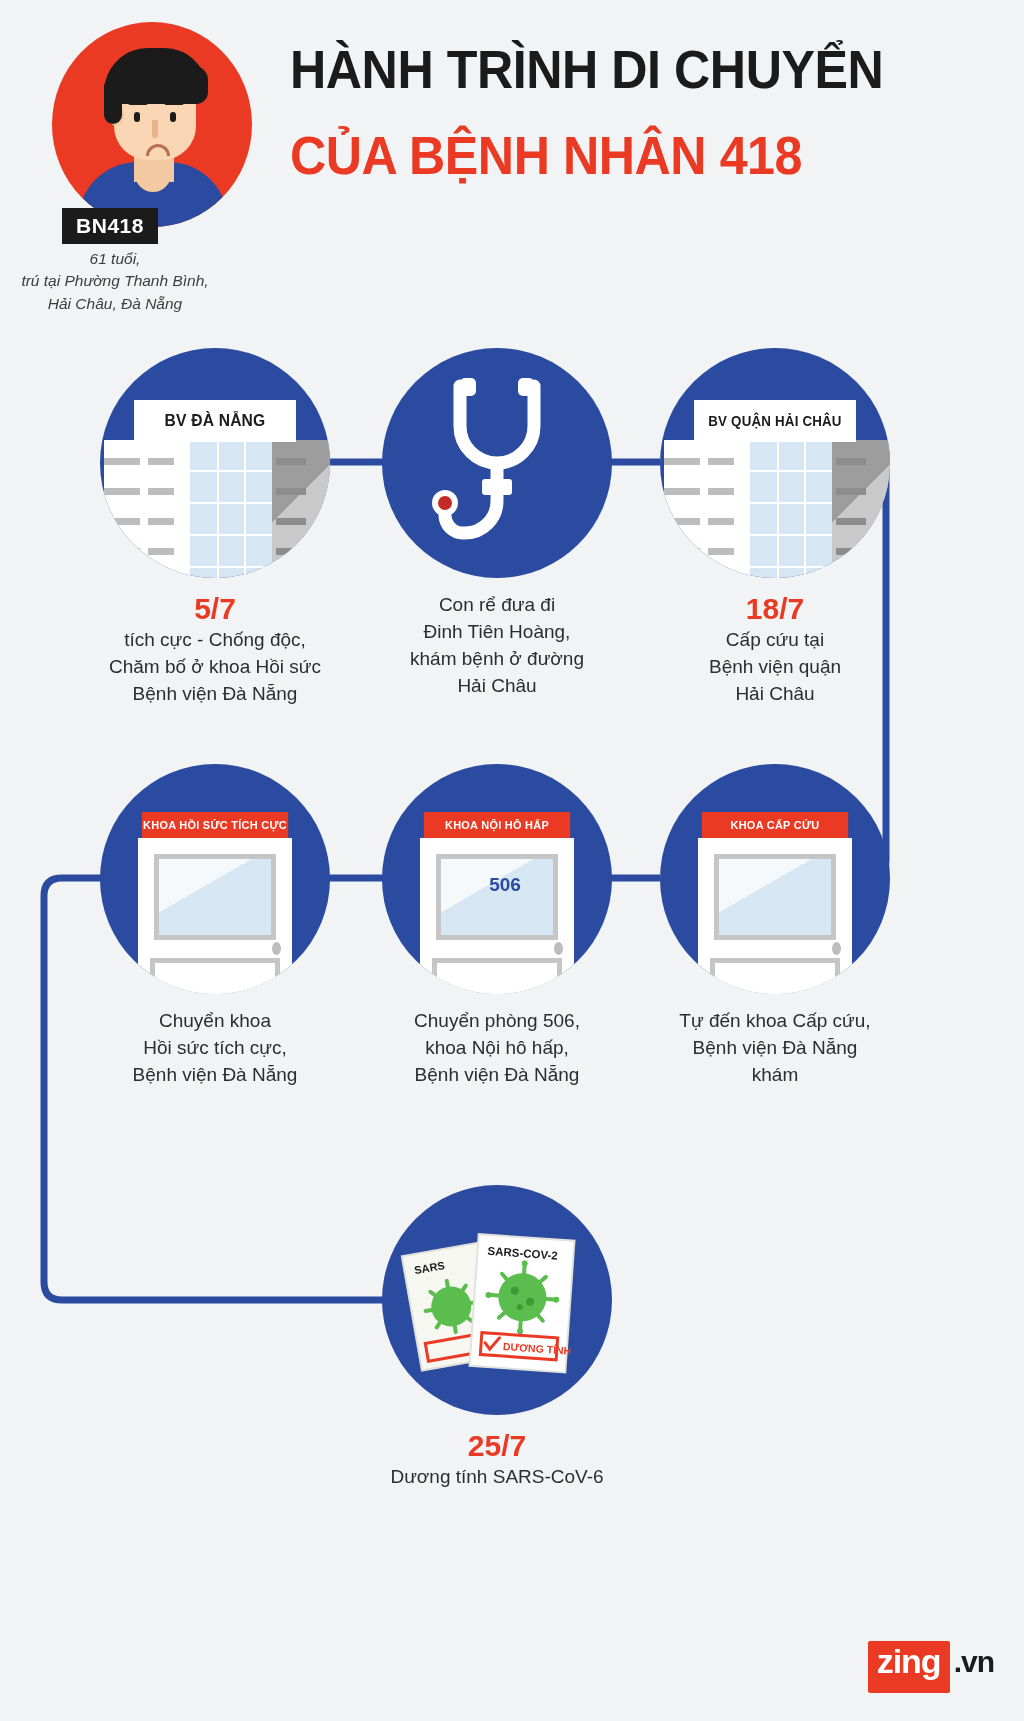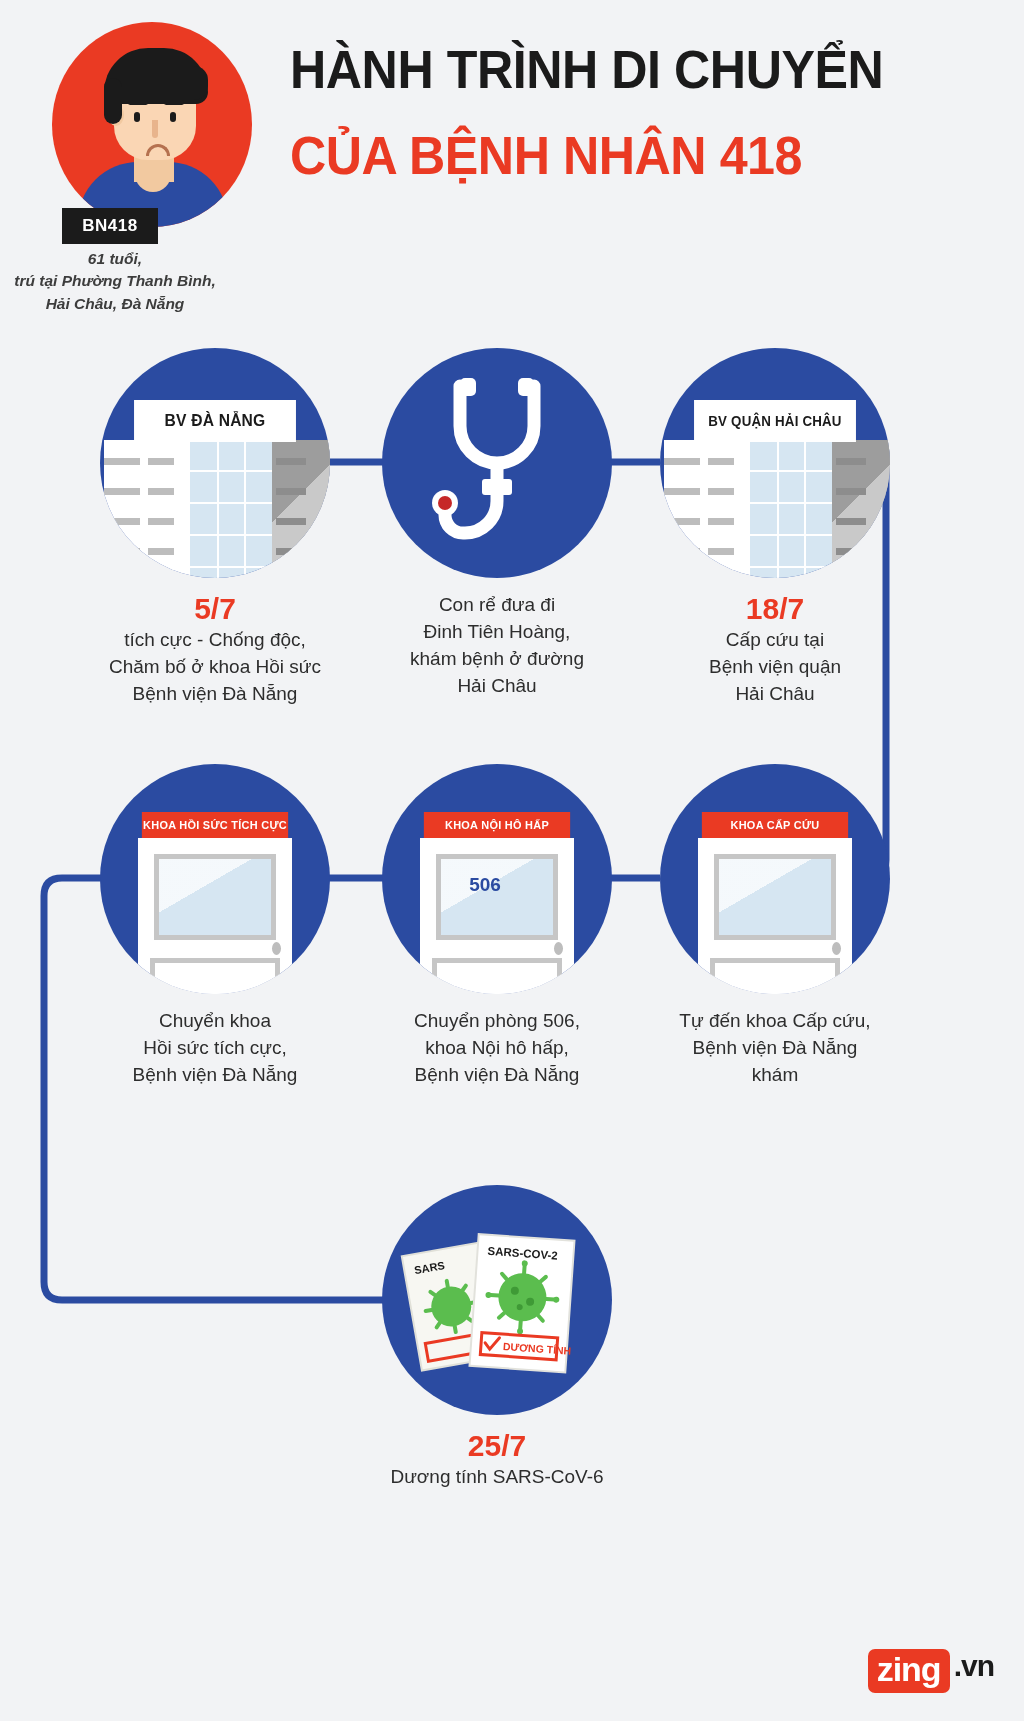--- a/index.html
+++ b/index.html
@@ -43,26 +43,26 @@
   .av-eye1 { position:absolute; left:82px; top:90px; width:6px; height:10px; background:#1b1b1b; border-radius:3px; }
   .av-eye2 { position:absolute; left:118px; top:90px; width:6px; height:10px; background:#1b1b1b; border-radius:3px; }
   .av-nose { position:absolute; left:100px; top:98px; width:6px; height:18px; background:#e8b48c; border-radius:0 0 4px 4px; }
   .av-mouth {
     position:absolute; left:94px; top:122px; width:24px; height:12px;
     border:3px solid #b5714f; border-top:none; border-radius: 0 0 14px 14px;
     transform: rotate(180deg);
   }
   .bn-badge {
     position: absolute; left: 62px; top: 208px; width: 96px; height: 36px;
-    background: #1b1b1b; color: #fff; font-weight: bold; font-size: 17px;
+    background: #1b1b1b; color: #fff; font-weight: bold; font-size: 21px;
     display: flex; align-items: center; justify-content: center; letter-spacing: 0.5px;
   }
   .bn-sub {
     position: absolute; left: 0px; top: 248px; width: 230px;
-    text-align: center; font-style: italic; font-size: 15.5px; color: #3d3d3d; line-height: 1.45; font-weight: bold;
+    text-align: center; font-style: italic; font-size: 15.5px; color: #3d3d3d; line-height: 1.45;
   }
   .title-1 {
     position: absolute; left: 290px; top: 42px;
     font-size: 54px; font-weight: bold; color: #1b1b1b;
     letter-spacing: -0.5px; font-stretch: condensed; line-height: 1;
     transform: scaleX(0.93); transform-origin: left center;
   }
   .title-2 {
     position: absolute; left: 290px; top: 128px;
     font-size: 54px; font-weight: bold; color: #ea3a23;
@@ -117,34 +117,34 @@
   .door .frame { position: absolute; left: 0; top: 26px; width: 154px; height: 156px; background: #ffffff; }
   .door .glass {
     position: absolute; left: 16px; top: 42px; width: 122px; height: 86px;
     background: #d6e6f2; border: 5px solid #c6c6c6;
   }
   .door .glass::after {
     content:''; position:absolute; left:0; top:0; width:100%; height:100%;
     background: linear-gradient(150deg, rgba(255,255,255,.75) 0%, rgba(255,255,255,.75) 38%, rgba(255,255,255,0) 38%);
   }
   .door .room-no {
-    position: absolute; left: 4px; top: 62px; width: 122px; text-align: center;
+    position: absolute; left: 24px; top: 62px; width: 122px; text-align: center;
     font-size: 19px; font-weight: bold; color: #2b4ba1; z-index: 3;
   }
   .door .knob { position: absolute; left: 134px; top: 130px; width: 9px; height: 13px; background: #bdbdbd; border-radius: 50%; }
   .door .base { position: absolute; left: 12px; top: 146px; width: 130px; height: 36px; border: 5px solid #c6c6c6; border-bottom: none; background:#fff; }
 
   
   .cards { position: absolute; left: 0; top: 0; width: 230px; height: 230px; }
 
   
   .zing { position: absolute; right: 30px; bottom: 28px; display: flex; align-items: center; }
   .zing .z {
     font-size: 34px; font-weight: bold; color: #fff; background: #ea3a23;
-    padding: 1px 9px 4px 9px; border-radius: 7px; letter-spacing: -1px; margin-top: 10px;
+    padding: 1px 9px 12px 9px; border-radius: 2px; letter-spacing: -1px; margin-top: 10px;
   }
   .zing .vn { font-size: 30px; font-weight: bold; color: #1b1b1b; margin-left: 4px; letter-spacing: -1px; }
 </style>
 </head>
 <body>
 
 <div class="page">
 
   <div class="header">
     <div class="avatar-wrap">

